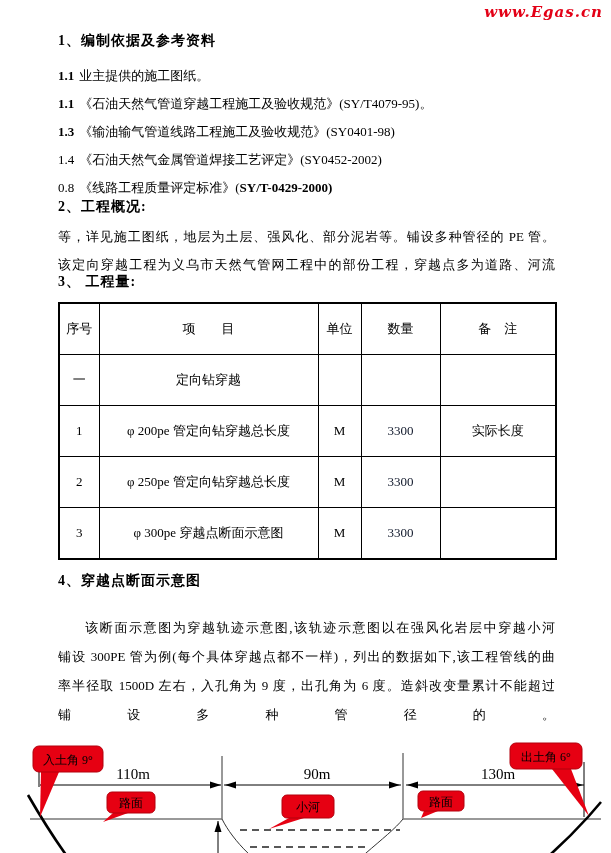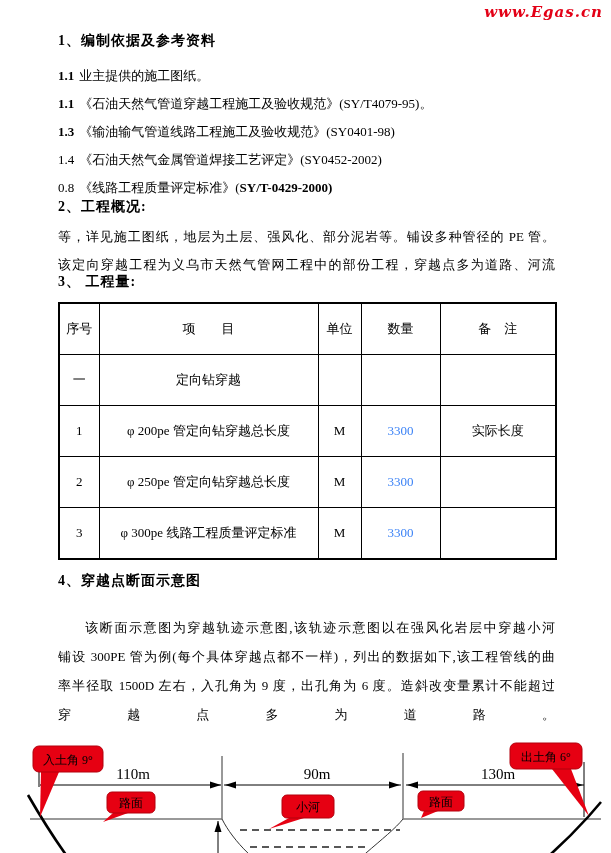--- a/index.html
+++ b/index.html
@@ -30,21 +30,21 @@
     margin-top:3px; border-collapse:collapse; width:497px;
     border:2.5px solid #000; table-layout:fixed;
   }
   table.qty th, table.qty td {
     border:1px solid #000; font-weight:normal; font-size:13px;
     text-align:center; padding:16px 2px; overflow:hidden; white-space:nowrap;
   }
   table.qty tr.hdr { height:31px; }
   table.qty tr.row { height:23px; }
   td.item-cell { text-align:left; padding-left:9px; }
-  .qty-red { color:#3b82f6; }
+  .qty-red { color:#0f172a; }
   .h-sec4 { font-size:14px; font-weight:bold; line-height:17px; margin:12px 0 0 0; letter-spacing:1px; }
   .para4 { margin-top:24px; }
   .para4 .line { line-height:29px; font-size:13px; text-align:justify; text-align-last:justify; }
   .para4 .line.indent { text-indent:2.1em; }
   .diagram { position:relative; width:611px; height:278px; }
   .diagram svg { display:block; }
   svg text { font-family:"Liberation Serif","DejaVu Serif",serif; }
   .callout-text { font-size:12px; fill:#000; }
   .dim-text { font-size:15px; fill:#000; }
 </style>
@@ -115,34 +115,34 @@
       </tr>
       <tr class="row">
         <td>2</td>
         <td class="item-cell">φ 250pe 管定向钻穿越总长度</td>
         <td>M</td>
         <td class="qty-red">3300</td>
         <td></td>
       </tr>
       <tr class="row">
         <td>3</td>
-        <td class="item-cell">φ 300pe 线路工程质量评定标准</td>
+        <td class="item-cell">φ 300pe 穿越点断面示意图</td>
         <td>M</td>
         <td class="qty-red">3300</td>
         <td></td>
       </tr>
     </tbody>
       </table>
 
     <div class="h-sec4">4、穿越点断面示意图</div>
     <div class="para4">
       <div class="line indent">该断面示意图为穿越轨迹示意图,该轨迹示意图以在强风化岩层中穿越小河</div>
       <div class="line">铺设 300PE 管为例(每个具体穿越点都不一样)，列出的数据如下,该工程管线的曲</div>
       <div class="line">率半径取 1500D 左右，入孔角为 9 度，出孔角为 6 度。造斜改变量累计不能超过</div>
-      <div class="line">穿越点多为道路。</div>
+      <div class="line">铺设多种管径的。</div>
     </div>
   </div>
 
   <div class="diagram">
     <svg width="611" height="278" viewBox="0 0 611 278">
 
       <line x1="39" y1="42" x2="39" y2="58" stroke="#000" stroke-width="1"></line>
       <line x1="222" y1="27" x2="222" y2="90" stroke="#333" stroke-width="1"></line>
       <line x1="403" y1="24" x2="403" y2="90" stroke="#333" stroke-width="1"></line>
       <line x1="584" y1="33" x2="584" y2="88" stroke="#000" stroke-width="1"></line>

